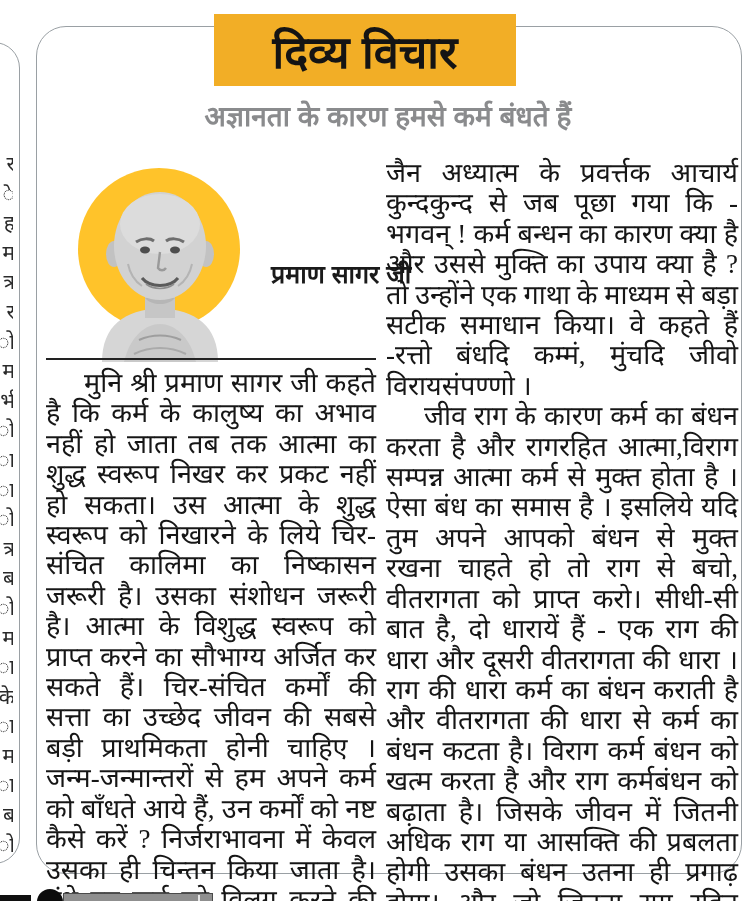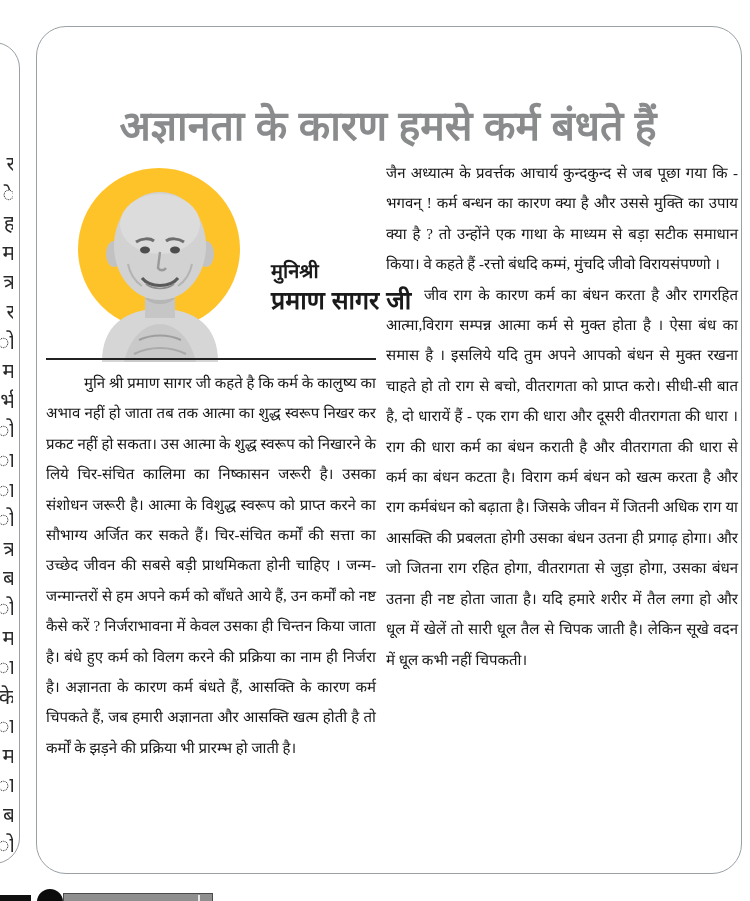--- a/index.html
+++ b/index.html
@@ -40,34 +40,34 @@
     z-index:5;
   }
   .banner-text{
     font-size:45px;font-weight:bold;color:#141414;
     font-family:"Liberation Sans", sans-serif;
   }
   
   .headline{
     position:absolute;left:46px;top:96px;width:684px;height:58px;
     text-align:center;
-    font-size:41px;font-weight:bold;color:#8a8b8d;
+    font-size:28px;font-weight:bold;color:#8a8b8d;
     font-family:"Liberation Sans", sans-serif;
     white-space:nowrap;z-index:4;
   }
   
   .col-left{
     position:absolute;left:46px;top:162px;width:330px;height:700px;
   }
   .col-right{
     position:absolute;left:386px;top:158px;width:352px;height:706px;
   }
   p.body-text{
     margin:0;
-    font-size:15px;line-height:30.4px;
+    font-size:27px;line-height:30.4px;
     text-align:justify;color:#161616;
   }
   p.indent{text-indent:38px;}
   
   .photo-wrap{
     position:absolute;left:20px;top:4px;width:330px;height:194px;
   }
   .photo-circle{
     position:absolute;left:12px;top:2px;width:162px;height:162px;
     border-radius:50%;background:#FFC32A;
@@ -133,20 +133,23 @@
       <span>के</span>
       <span>ा</span>
       <span>म</span>
       <span>ा</span>
       <span>ब</span>
       <span>ो</span>
     </div>
 
   <div class="article-box"></div>
 
+  <div class="banner">
+    <span class="banner-text">दिव्य विचार</span>
+  </div>
 
   <div class="headline">अज्ञानता के कारण हमसे कर्म बंधते हैं</div>
 
   <div class="col-left">
 
     <div class="photo-wrap">
       <div class="photo-circle"></div>
       <svg class="monk-svg" viewBox="0 0 152 184">
 
         <path d="M18 184 C18 148 40 132 76 130 C112 132 134 148 134 184 Z" fill="#d6d6d6"></path>
@@ -170,21 +173,20 @@
 
         <path d="M76 74 L74 90 C76 93 80 93 82 90" stroke="#9a9a9a" stroke-width="2.4" fill="none"></path>
 
         <path d="M58 100 C66 110 86 110 94 100" stroke="#5a5a5a" stroke-width="3" fill="none"></path>
         <path d="M62 106 C70 112 82 112 90 106" stroke="#8c8c8c" stroke-width="1.6" fill="none"></path>
 
         <path d="M44 86 C46 96 52 104 58 108" stroke="#b4b4b4" stroke-width="2" fill="none"></path>
         <path d="M108 86 C106 96 100 104 94 108" stroke="#b4b4b4" stroke-width="2" fill="none"></path>
       </svg>
       <div class="caption">
-        <div class="cap-small">मुनिश्री</div>
         <div class="cap-big">प्रमाण सागर जी</div>
       </div>
     </div>
 
     <div class="photo-rule"></div>
 
     <div class="left-paragraph">
       <p class="body-text indent">मुनि श्री प्रमाण सागर जी कहते है कि  कर्म के कालुष्य का अभाव नहीं हो जाता तब तक आत्मा का शुद्ध स्वरूप निखर कर प्रकट नहीं हो सकता। उस आत्मा के शुद्ध स्वरूप को निखारने के लिये चिर-संचित कालिमा का निष्कासन जरूरी है। उसका संशोधन जरूरी है। आत्मा के विशुद्ध स्वरूप को प्राप्त करने का सौभाग्य अर्जित कर सकते हैं। चिर-संचित कर्मों की सत्ता का उच्छेद जीवन की सबसे बड़ी प्राथमिकता होनी चाहिए । जन्म-जन्मान्तरों से हम अपने कर्म को बाँधते आये हैं, उन कर्मों को नष्ट कैसे करें ? निर्जराभावना में केवल उसका ही चिन्तन किया जाता है। बंधे हुए कर्म को विलग करने की प्रक्रिया का नाम ही निर्जरा है। अज्ञानता के कारण कर्म बंधते हैं, आसक्ति के कारण कर्म चिपकते हैं, जब हमारी अज्ञानता और आसक्ति खत्म होती है तो कर्मों के झड़ने की प्रक्रिया भी प्रारम्भ हो जाती है।</p>
     </div>
   </div>

